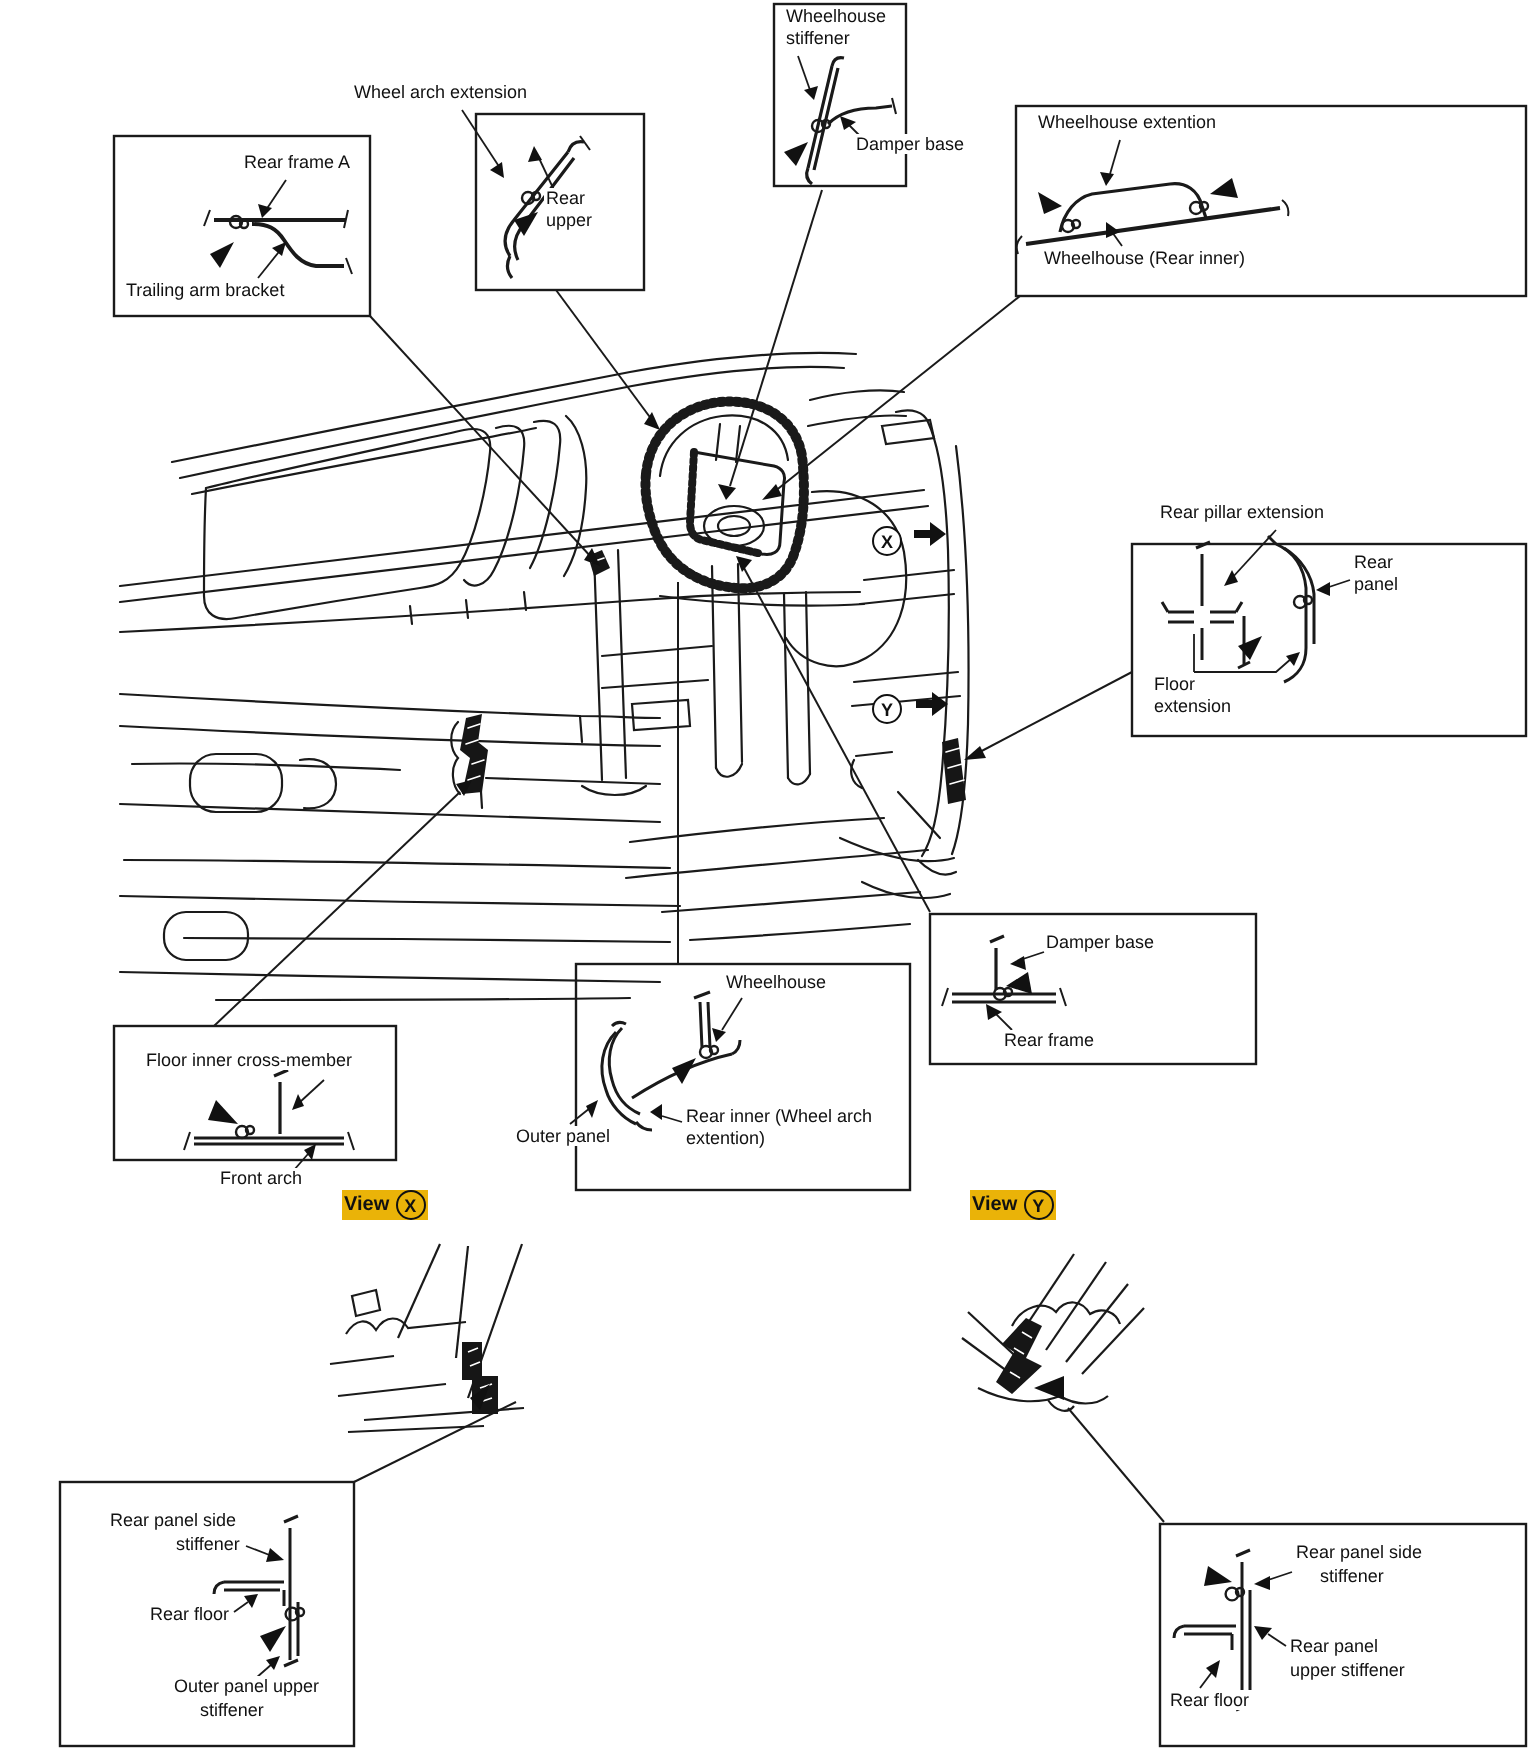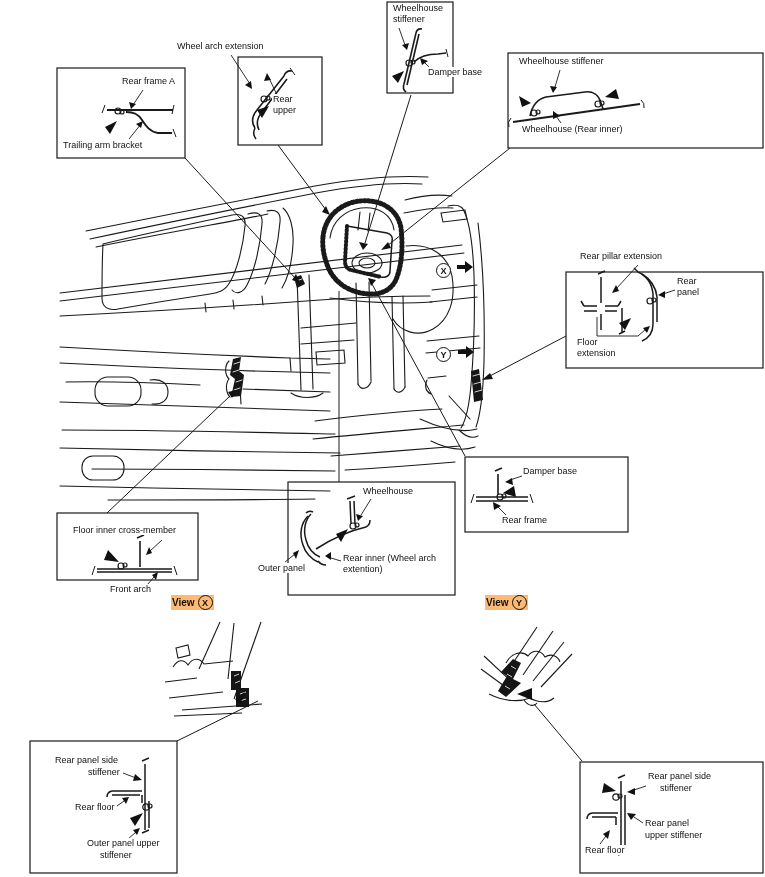--- a/index.html
+++ b/index.html
@@ -2,21 +2,21 @@
 <html><head>
 <meta charset="utf-8">
 <style>
   html,body{margin:0;padding:0;background:#fff;}
   .stage{position:relative;width:765px;height:877px;background:#fff;
          font-family:"Liberation Sans",sans-serif;overflow:hidden;}
   .stage svg{position:absolute;left:0;top:0;}
   .lbl{position:absolute;font:9px/10px "Liberation Sans",sans-serif;color:#111;
        background:#fff;padding:0 1px;white-space:nowrap;}
   .viewlbl{position:absolute;display:flex;align-items:center;gap:3px;
-           font:bold 10px/12px "Liberation Sans",sans-serif;color:#111;background:#fdba74;padding:0 1px;text-align:right;}
+           font:bold 10px/12px "Liberation Sans",sans-serif;color:#111;background:#eab308;padding:0 1px;text-align:right;}
   .circ{display:inline-flex;align-items:center;justify-content:center;
         width:13px;height:13px;border:1.5px solid #111;border-radius:50%;
         font:bold 9px "Liberation Sans",sans-serif;}
   .marker{position:absolute;width:13px;height:13px;border:1.6px solid #111;border-radius:50%;
           display:flex;align-items:center;justify-content:center;background:#fff;
           font:bold 9px "Liberation Sans",sans-serif;color:#111;}
 </style>
 </head>
 <body>
 
@@ -367,21 +367,21 @@
 </svg>
 
 <div class="lbl" style="left:392px;top:3px">Wheelhouse</div>
 <div class="lbl" style="left:392px;top:14px">stiffener</div>
 <div class="lbl" style="left:427px;top:67px">Damper base</div>
 <div class="lbl" style="left:176px;top:41px">Wheel arch extension</div>
 <div class="lbl" style="left:272px;top:94px">Rear</div>
 <div class="lbl" style="left:272px;top:105px">upper</div>
 <div class="lbl" style="left:121px;top:76px">Rear frame A</div>
 <div class="lbl" style="left:62px;top:140px">Trailing arm bracket</div>
-<div class="lbl" style="left:518px;top:56px">Wheelhouse stiffener</div>
+<div class="lbl" style="left:518px;top:56px">Wheelhouse extention</div>
 <div class="lbl" style="left:521px;top:124px">Wheelhouse (Rear inner)</div>
 <div class="lbl" style="left:579px;top:251px">Rear pillar extension</div>
 <div class="lbl" style="left:676px;top:276px">Rear</div>
 <div class="lbl" style="left:676px;top:287px">panel</div>
 <div class="lbl" style="left:576px;top:337px">Floor</div>
 <div class="lbl" style="left:576px;top:348px">extension</div>
 <div class="lbl" style="left:522px;top:466px">Damper base</div>
 <div class="lbl" style="left:501px;top:515px">Rear frame</div>
 <div class="lbl" style="left:362px;top:486px">Wheelhouse</div>
 <div class="lbl" style="left:257px;top:563px">Outer panel</div>

